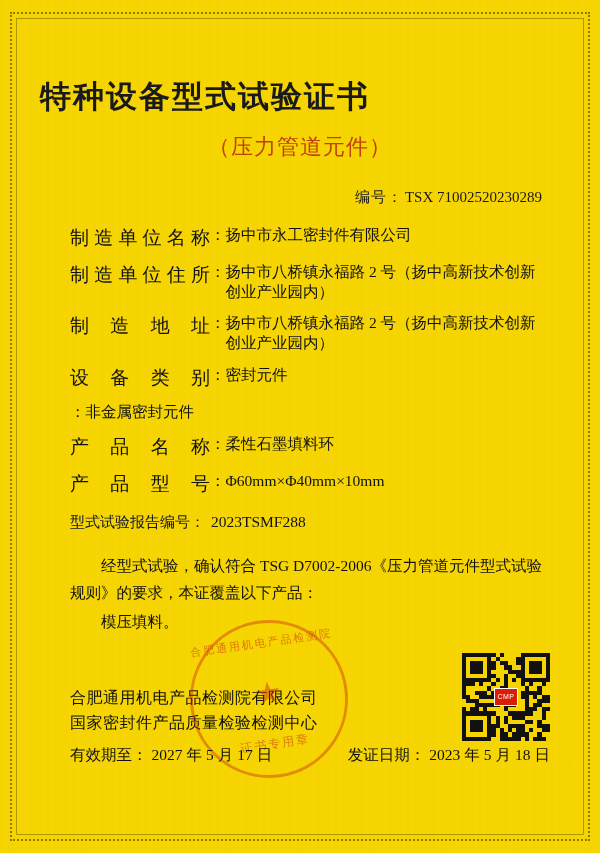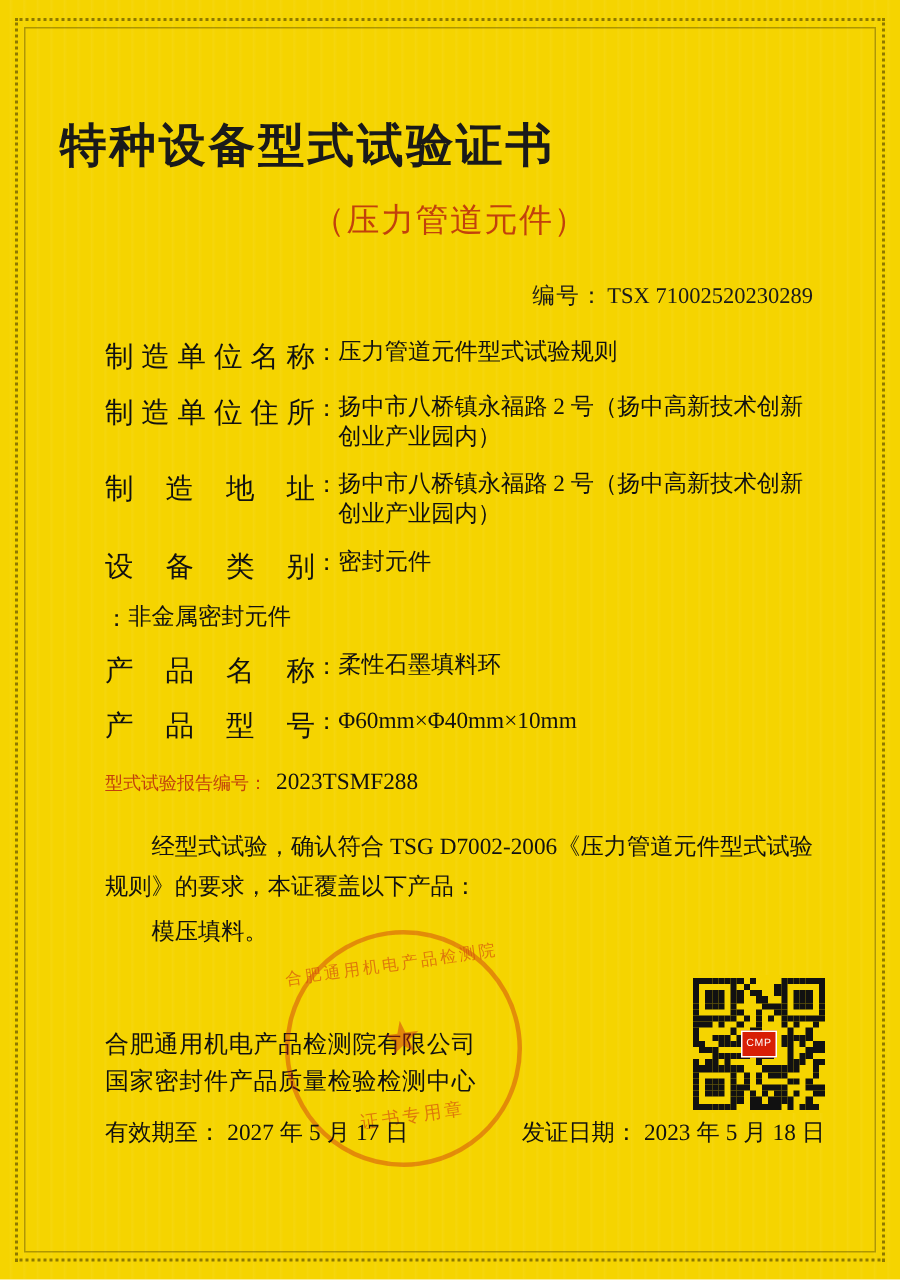--- a/index.html
+++ b/index.html
@@ -133,22 +133,22 @@
 
   
   .report-row {
     display: flex;
     align-items: baseline;
     margin-top: 16px;
     margin-bottom: 6px;
     padding-left: 30px;
   }
   .report-label {
-    font-size: 12px;
-    color: #c2410c;
+    font-size: 15px;
+    color: #0f172a;
     white-space: nowrap;
   }
   .report-value {
     font-size: 15.5px;
     color: #111;
     margin-left: 6px;
   }
 
   
   .statement {
@@ -294,21 +294,21 @@
 
     <div class="serial-row">
       <span class="serial-label">编号：</span><span class="serial-value">TSX 71002520230289</span>
     </div>
 
     <div class="fields">
 
       <div class="field-row">
         <span class="field-label">制造单位名称</span>
         <span class="field-colon">：</span>
-        <span class="field-value">压力管道元件型式试验规则</span>
+        <span class="field-value">扬中市永工密封件有限公司</span>
       </div>
 
       <div class="field-row two-line">
         <span class="field-label">制造单位住所</span>
         <span class="field-colon">：</span>
         <span class="field-value">扬中市八桥镇永福路 2 号（扬中高新技术创新创业产业园内）</span>
       </div>
 
       <div class="field-row two-line">
         <span class="field-label">制 造 地 址</span>

